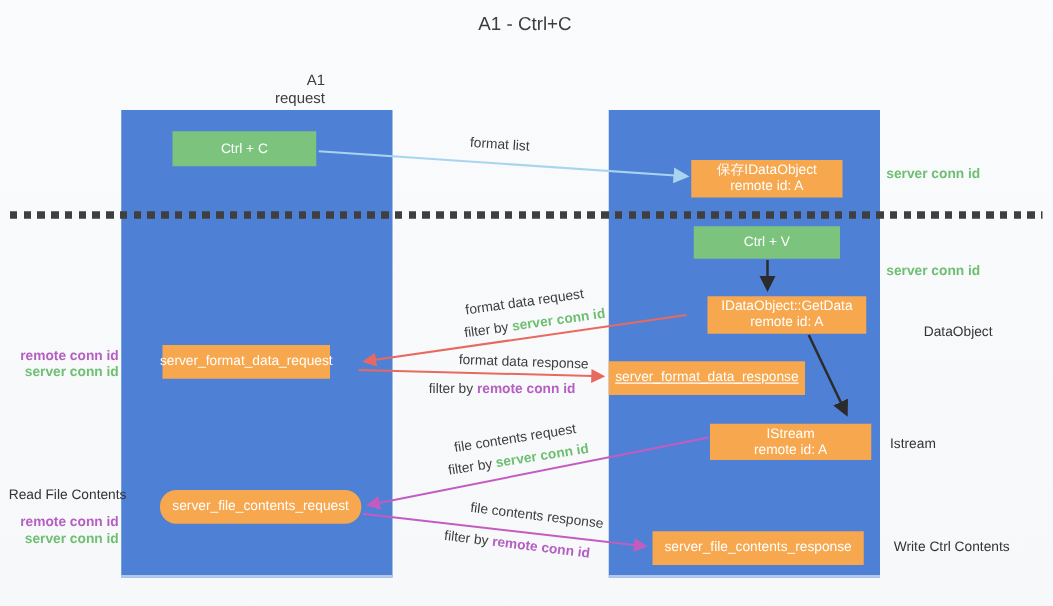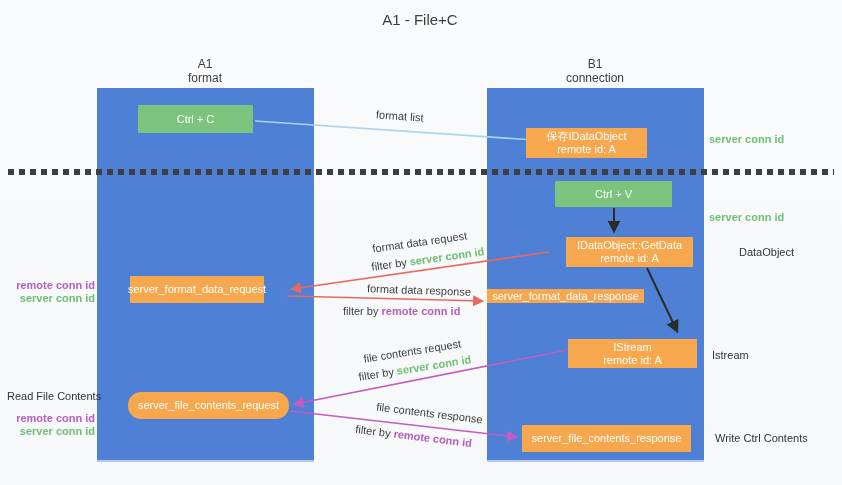--- a/index.html
+++ b/index.html
@@ -7,21 +7,21 @@
   body { font-family:"Liberation Sans","DejaVu Sans",sans-serif; }
   .canvas {
     position:relative; width:842px; height:485px; overflow:hidden;
     background:linear-gradient(180deg,#fafbfc 0%, #f7f8fa 100%);
   }
   .title {
     position:absolute; left:330px; top:10px; width:180px;
     text-align:center; font-size:15px; line-height:19px; color:#3d3d3d;
   }
   .col-header {
-    position:absolute; top:57px; width:110px; text-align:center;
+    position:absolute; top:57px; width:110px; text-align:right;
     font-size:12px; line-height:14px; color:#3d3d3d;
   }
   .col-header.a { left:150px; }
   .col-header.b { left:540px; }
   .lane {
     position:absolute; top:88px; width:217px; height:374px;
     background:#4e81d5; border-bottom:2px solid #b3c8ec;
   }
   .lane.a { left:97px; }
   .lane.b { left:487px; }
@@ -53,30 +53,26 @@
   .left-block .remote { color:#b45fc1; }
   .left-block .server { color:#6fbf73; }
   svg.arrows { position:absolute; left:0; top:0; width:842px; height:485px; pointer-events:none; }
 </style>
 </head>
 <body>
 
 <div class="canvas">
 
   <div class="title">
-    <div>A1 - File+C</div>
+    <div>A1 - Ctrl+C</div>
   </div>
 
   <div class="col-header a">
     <div>A1</div>
-    <div>format</div>
-  </div>
-  <div class="col-header b">
-    <div>B1</div>
-    <div>connection</div>
+    <div>request</div>
   </div>
 
   <div class="lane a"></div>
   <div class="lane b"></div>
 
   <div class="divider"></div>
 
   <svg class="arrows" viewBox="0 0 842 485">
     <defs>
       <marker id="mBlue" viewBox="0 0 10 10" refX="8" refY="5" markerWidth="8" markerHeight="8" orient="auto-start-reverse">
@@ -98,39 +94,39 @@
     <line x1="549" y1="252" x2="292" y2="289" stroke="#e8695f" stroke-width="1.6" marker-end="url(#mSalmon)"></line>
     <line x1="287" y1="296" x2="482" y2="301" stroke="#e8695f" stroke-width="1.6" marker-end="url(#mSalmon)"></line>
     <line x1="567" y1="350" x2="295" y2="404" stroke="#c45cc0" stroke-width="1.6" marker-end="url(#mMagenta)"></line>
     <line x1="290" y1="411" x2="516" y2="437" stroke="#c45cc0" stroke-width="1.6" marker-end="url(#mMagenta)"></line>
   </svg>
 
   <div class="node green" style="left:138px; top:105px; width:115px; height:28px;">
     <div>Ctrl + C</div>
   </div>
 
-  <div class="node orange" style="left:526px; top:128px; width:121px; height:30px;">
+  <div class="node orange" style="left:553px; top:128px; width:121px; height:30px;">
     <div>保存IDataObject</div>
     <div>remote id: A</div>
   </div>
 
   <div class="node green" style="left:555px; top:181px; width:117px; height:26px;">
     <div>Ctrl + V</div>
   </div>
 
   <div class="node orange" style="left:550px; top:237px; width:127px; height:30px;margin-left:16px;">
     <div>IDataObject::GetData</div>
     <div>remote id: A</div>
   </div>
 
   <div class="node orange" style="left:130px; top:276px; width:134px; height:27px;align-items:center;">
     <div>server_format_data_request</div>
   </div>
 
-  <div class="node orange" style="left:487px; top:289px; width:157px; height:14px;">
+  <div class="node orange" style="left:487px; top:289px; width:157px; height:27px;text-decoration:underline;">
     <div>server_format_data_response</div>
   </div>
 
   <div class="node orange" style="left:568px; top:339px; width:129px; height:29px;">
     <div>IStream</div>
     <div>remote id: A</div>
   </div>
 
   <div class="node orange" style="left:128px; top:392px; width:161px; height:27px;border-radius:13px;">
     <div>server_file_contents_request</div>
@@ -149,21 +145,21 @@
   <div class="arrow-label" style="left:343px; top:305px;"><span>filter by </span><span class="accent-purple">remote conn id</span></div>
 
   <div class="arrow-label" style="left:363px; top:345px; transform:rotate(-9deg);">file contents request</div>
   <div class="arrow-label" style="left:358px; top:362px; transform:rotate(-9deg);"><span>filter by </span><span class="accent-green">server conn id</span></div>
 
   <div class="arrow-label" style="left:376px; top:407px; transform:rotate(7deg);">file contents response</div>
   <div class="arrow-label" style="left:355px; top:430px; transform:rotate(7deg);"><span>filter by </span><span class="accent-purple">remote conn id</span></div>
 
   <div class="side-label bold-green" style="left:709px; top:133px;">server conn id</div>
   <div class="side-label bold-green" style="left:709px; top:211px;">server conn id</div>
-  <div class="side-label" style="left:711px; top:246px;padding-left:28px;">DataObject</div>
+  <div class="side-label" style="left:711px; top:260px;padding-left:28px;">DataObject</div>
   <div class="side-label" style="left:712px; top:349px;">Istream</div>
   <div class="side-label" style="left:715px; top:432px;">Write Ctrl Contents</div>
 
   <div class="left-block" style="top:279px;">
     <div class="remote">remote conn id</div>
     <div class="server">server conn id</div>
   </div>
 
   <div class="side-label" style="left:7px; top:390px;">Read File Contents</div>
 

